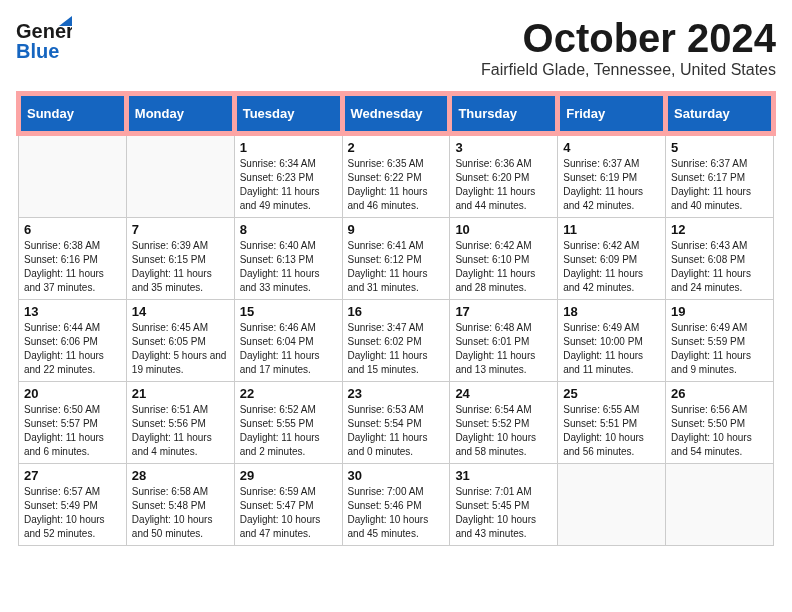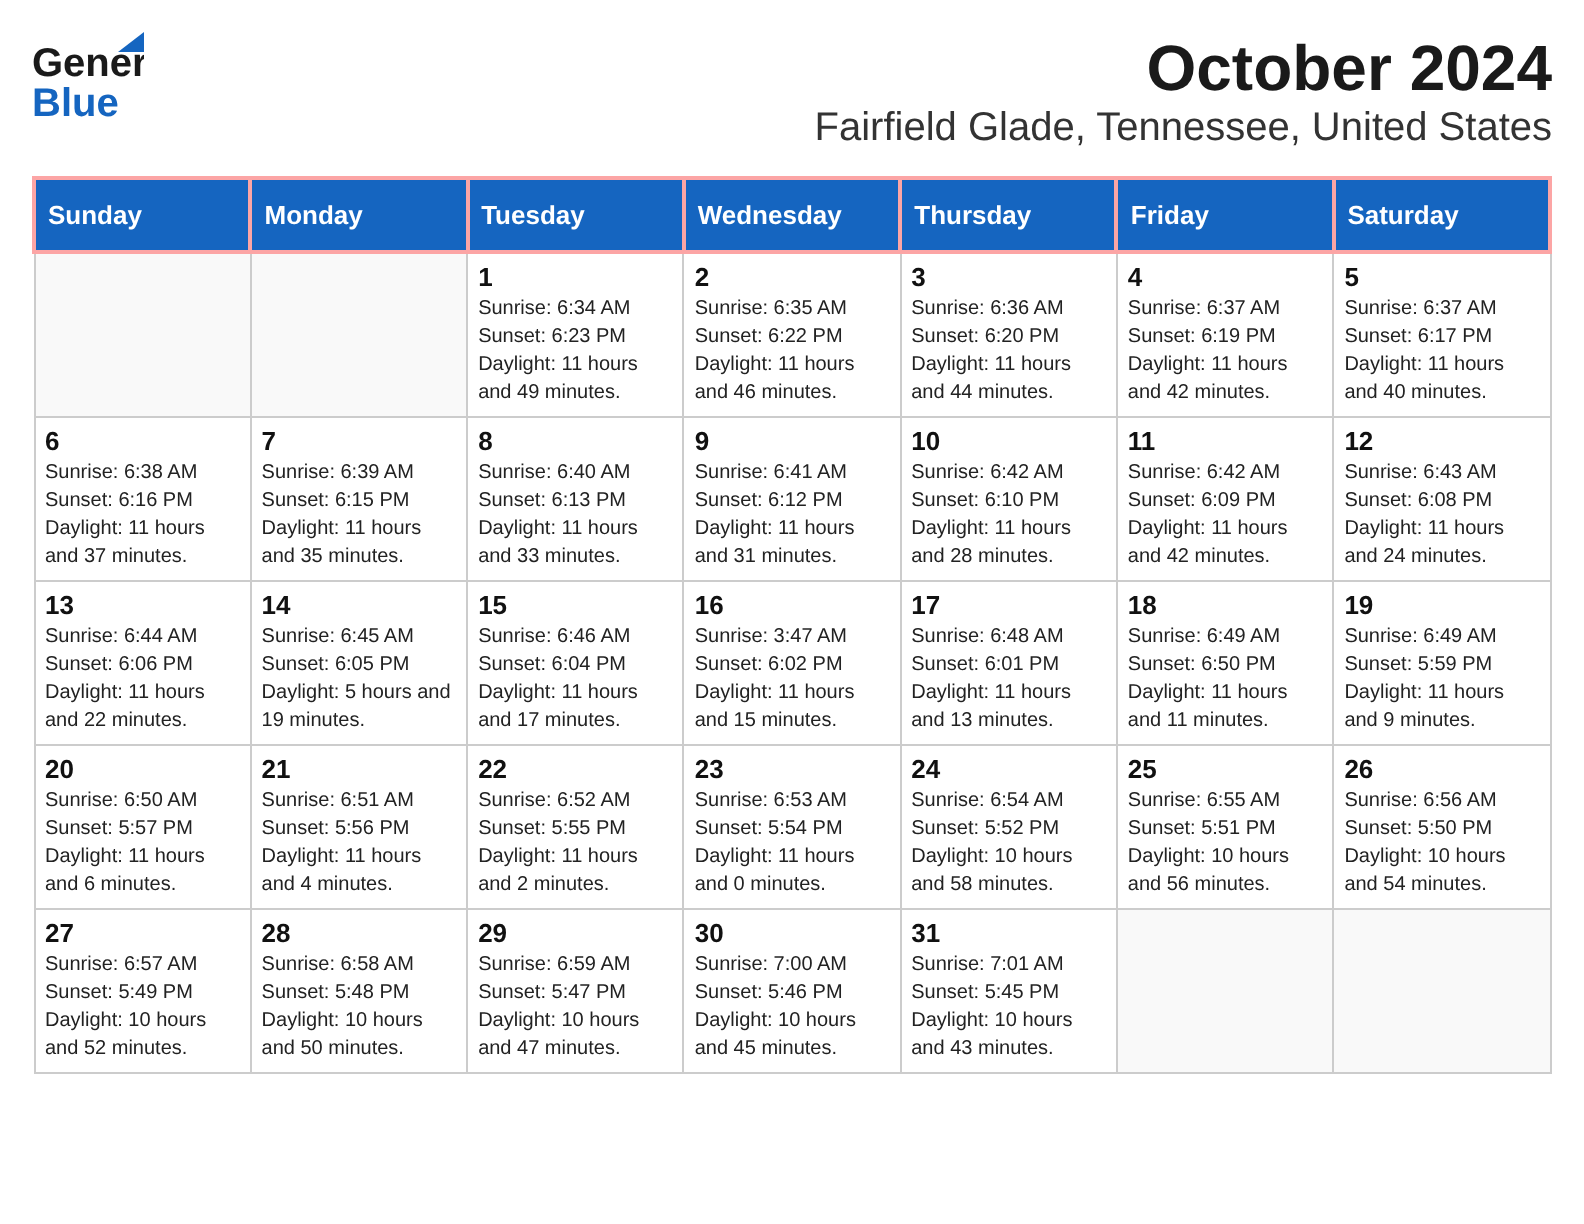--- a/index.html
+++ b/index.html
@@ -13,42 +13,42 @@
     .header {
       display: flex;
       justify-content: space-between;
       align-items: flex-start;
       margin-bottom: 12px;
     }
     .title-block {
       text-align: right;
     }
     .title-block h1 {
-      font-size: 32px;
+      font-size: 40px;
       font-weight: bold;
       color: #1a1a1a;
     }
     .title-block h2 {
-      font-size: 20px;
+      font-size: 16px;
       font-weight: normal;
       color: #333;
     }
     .calendar {
       width: 100%;
       border-collapse: collapse;
       font-size: 11px;
     }
     .calendar th {
       background-color: #1565c0;
       color: #fff;
       padding: 10px 6px;
       text-align: left;
       font-size: 13px;
       font-weight: bold;
-      border: 2px solid #fca5a5;
+      border: 5px solid #fca5a5;
       margin-top: 32px;
     }
     .calendar td {
       border: 1px solid #ccc;
       vertical-align: top;
       padding: 4px 5px;
       width: calc(100% / 7);
       min-height: 80px;
       background: #fff;
     }
@@ -172,21 +172,21 @@
         <td>
           <span class="day-num">16</span>
           <div class="day-info"><span>Sunrise: 3:47 AM</span><br><span>Sunset: 6:02 PM</span><br><span>Daylight: 11 hours and 15 minutes.</span></div>
         </td>
         <td>
           <span class="day-num">17</span>
           <div class="day-info"><span>Sunrise: 6:48 AM</span><br><span>Sunset: 6:01 PM</span><br><span>Daylight: 11 hours and 13 minutes.</span></div>
         </td>
         <td>
           <span class="day-num">18</span>
-          <div class="day-info"><span>Sunrise: 6:49 AM</span><br><span>Sunset: 6:50 PM</span><br><span>Daylight: 11 hours and 11 minutes.</span></div>
+          <div class="day-info"><span>Sunrise: 6:49 AM</span><br><span>Sunset: 10:00 PM</span><br><span>Daylight: 11 hours and 11 minutes.</span></div>
         </td>
         <td>
           <span class="day-num">19</span>
           <div class="day-info"><span>Sunrise: 6:49 AM</span><br><span>Sunset: 5:59 PM</span><br><span>Daylight: 11 hours and 9 minutes.</span></div>
         </td>
       </tr>
       <tr>
         <td>
           <span class="day-num">20</span>
           <div class="day-info"><span>Sunrise: 6:50 AM</span><br><span>Sunset: 5:57 PM</span><br><span>Daylight: 11 hours and 6 minutes.</span></div>

